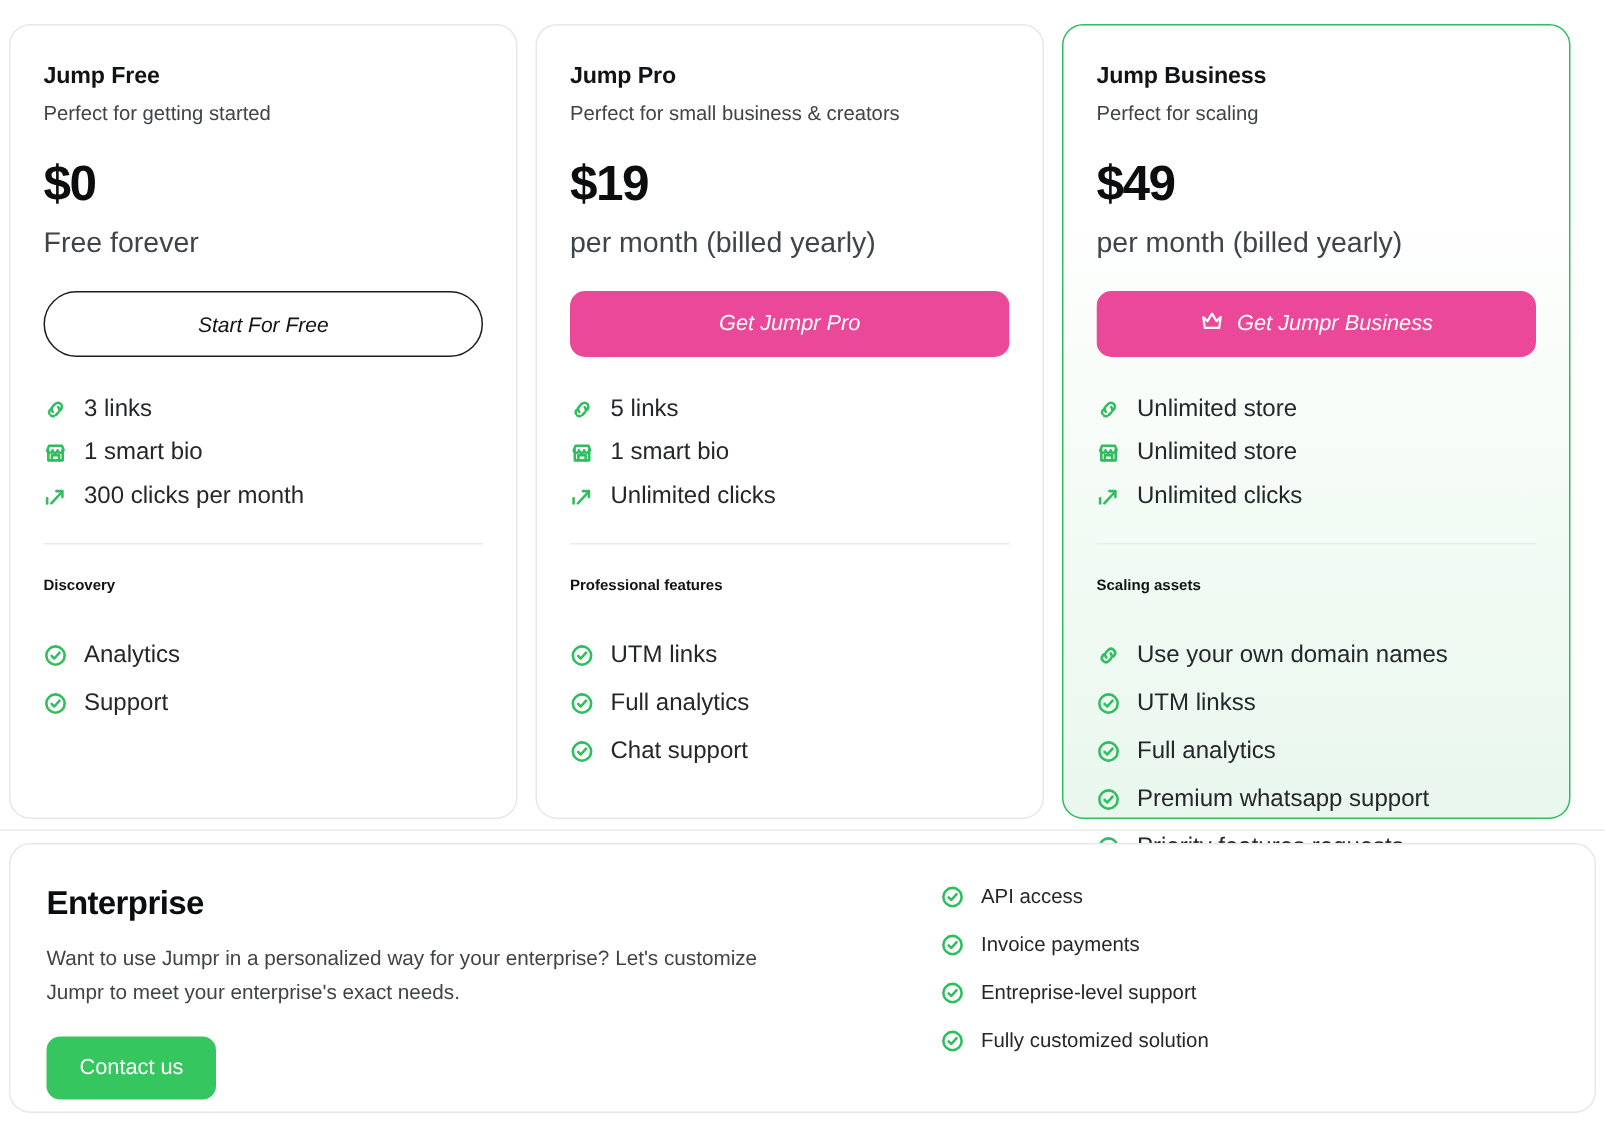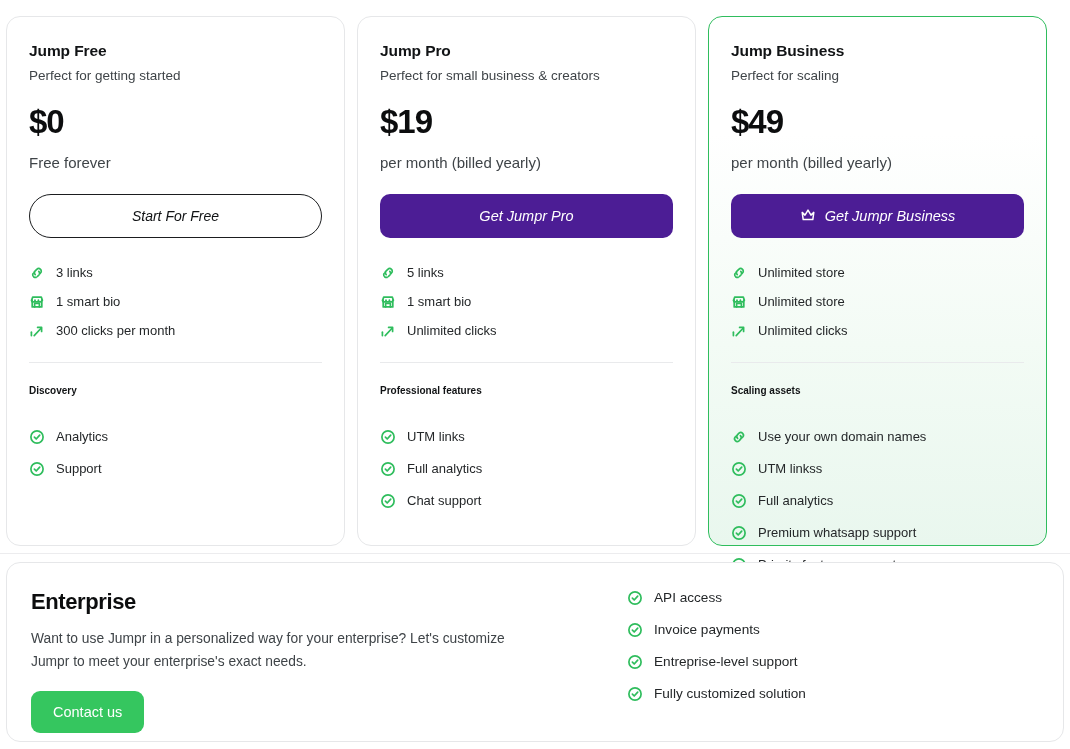--- a/index.html
+++ b/index.html
@@ -38,47 +38,47 @@
     margin-top: 6px;
     font-size: 13.5px; color: #3f4448; line-height: 18px;
   }
   .plan-price {
     margin-top: 18px;
     font-size: 33px; font-weight: 700; letter-spacing: -1px;
     color: #0c0d0e; line-height: 38px;
   }
   .plan-period {
     margin-top: 13px;
-    font-size: 15px; color: #3f4448; line-height: 18px;
+    font-size: 19px; color: #3f4448; line-height: 18px;
   }
 
   .cta {
     display: flex; align-items: center; justify-content: center; gap: 9px;
     margin-top: 22px;
     height: 44px; width: 100%;
     border-radius: 999px;
     font-size: 14px; font-weight: 400;
     cursor: pointer;
     border: 1px solid transparent;
     font-family: "Liberation Sans", sans-serif;
     font-style: italic;
   }
   .cta.outline {
     background: #ffffff; color: #111315; border-color: #1b1d1f;
   }
   .cta.solid {
-    background: #4c1d95; color: #ffffff; border-radius: 10px;
+    background: #ec4899; color: #ffffff; border-radius: 10px;
     font-weight: 400; font-size: 14.5px;
   }
 
   .limits { margin-top: 26px; }
   .feat {
     display: flex; align-items: center; gap: 11px;
     margin-bottom: 11px;
-    font-size: 13px; color: #242729; line-height: 18px;
+    font-size: 16px; color: #242729; line-height: 18px;
   }
   .feat:last-child { margin-bottom: 0; }
   .feat .ico { width: 16px; height: 16px; flex: 0 0 16px; display:block; }
 
   .divider {
     margin: 22px 0 0 0;
     height: 1px; background: #e9eaec; width: 100%;
   }
   .section-title {
     margin-top: 22px; margin-bottom: 32px;

